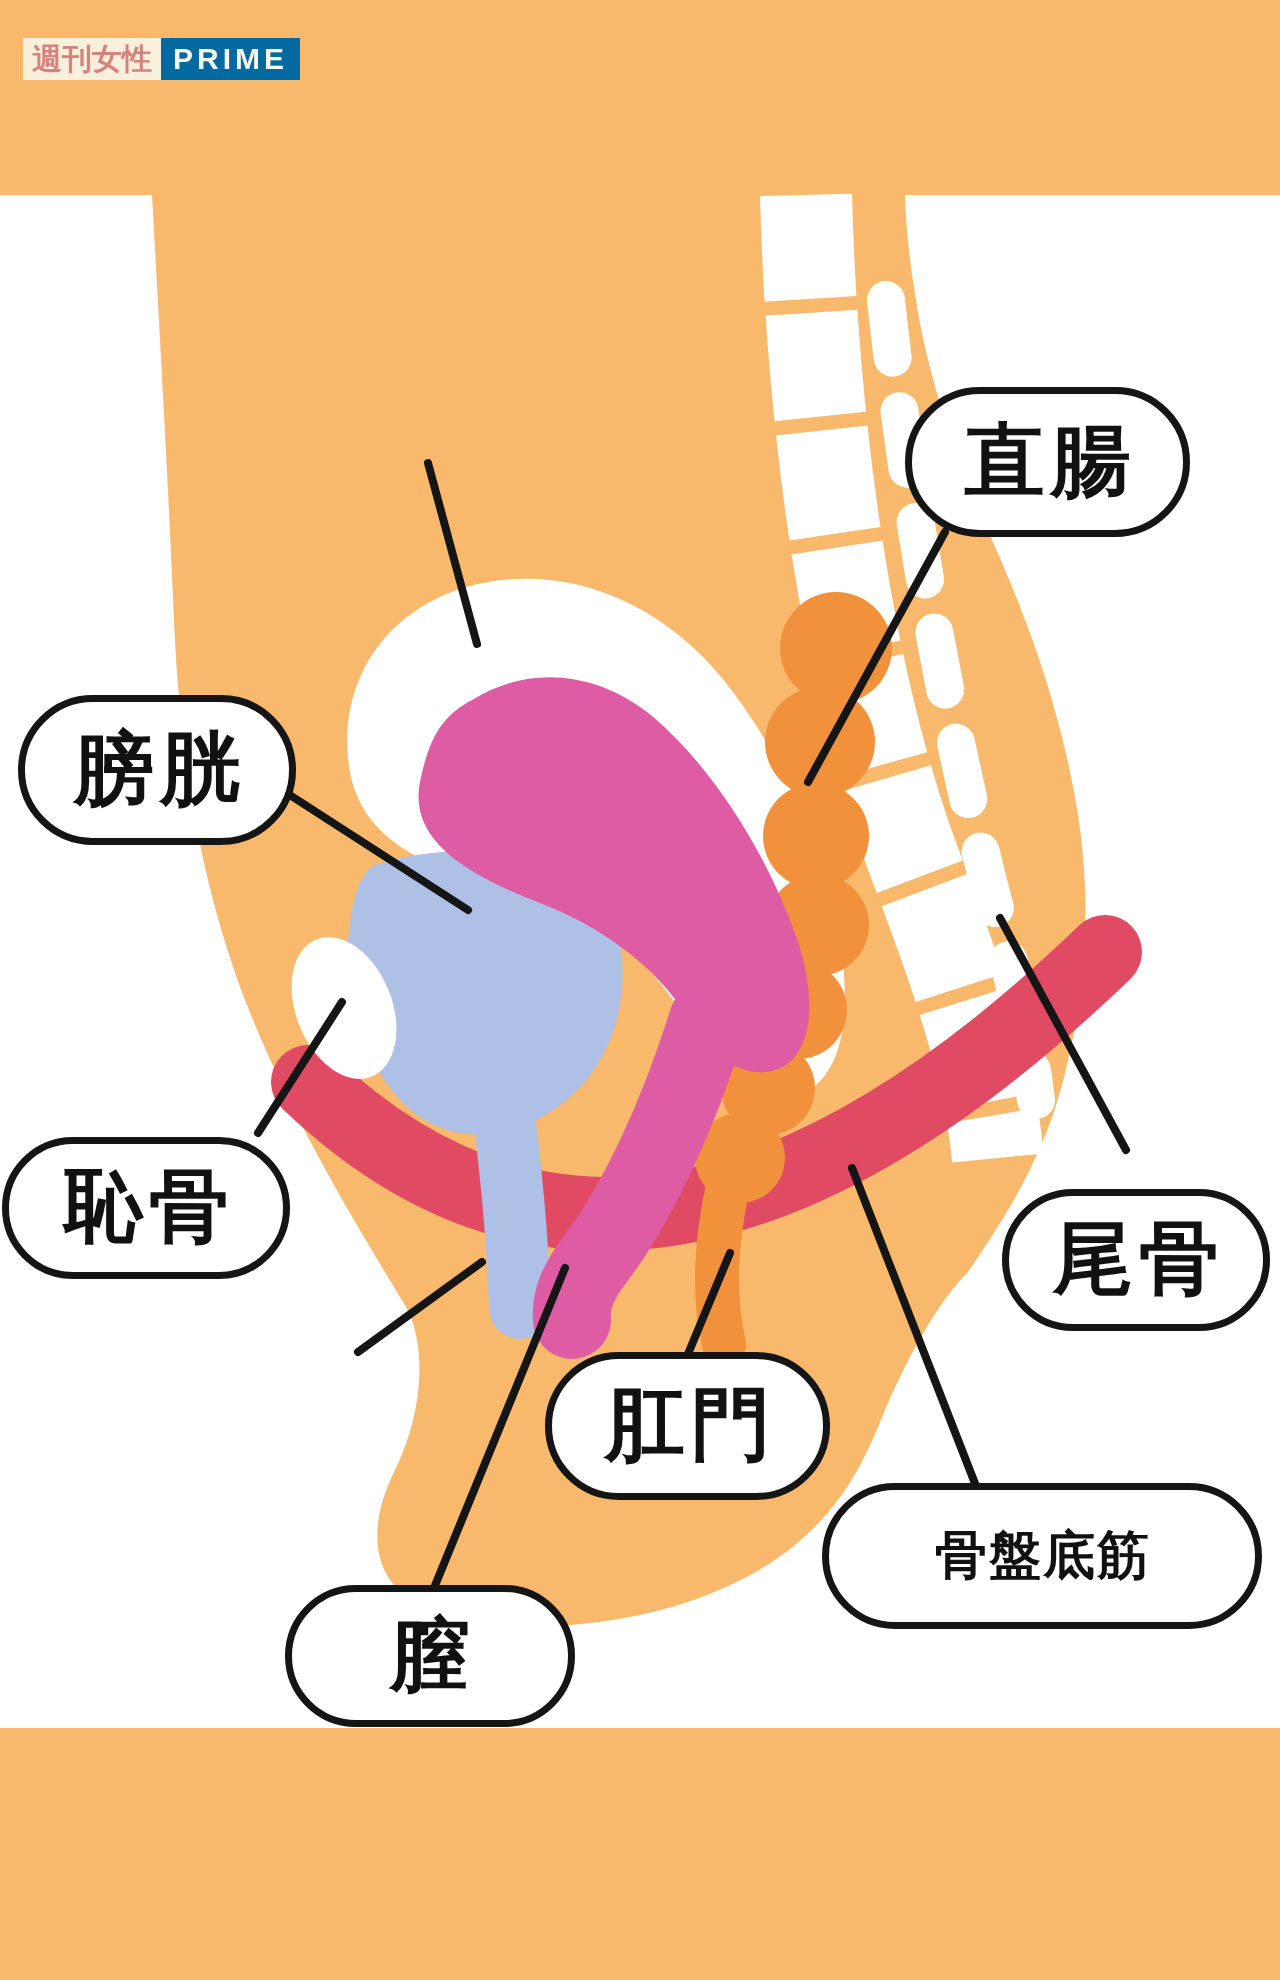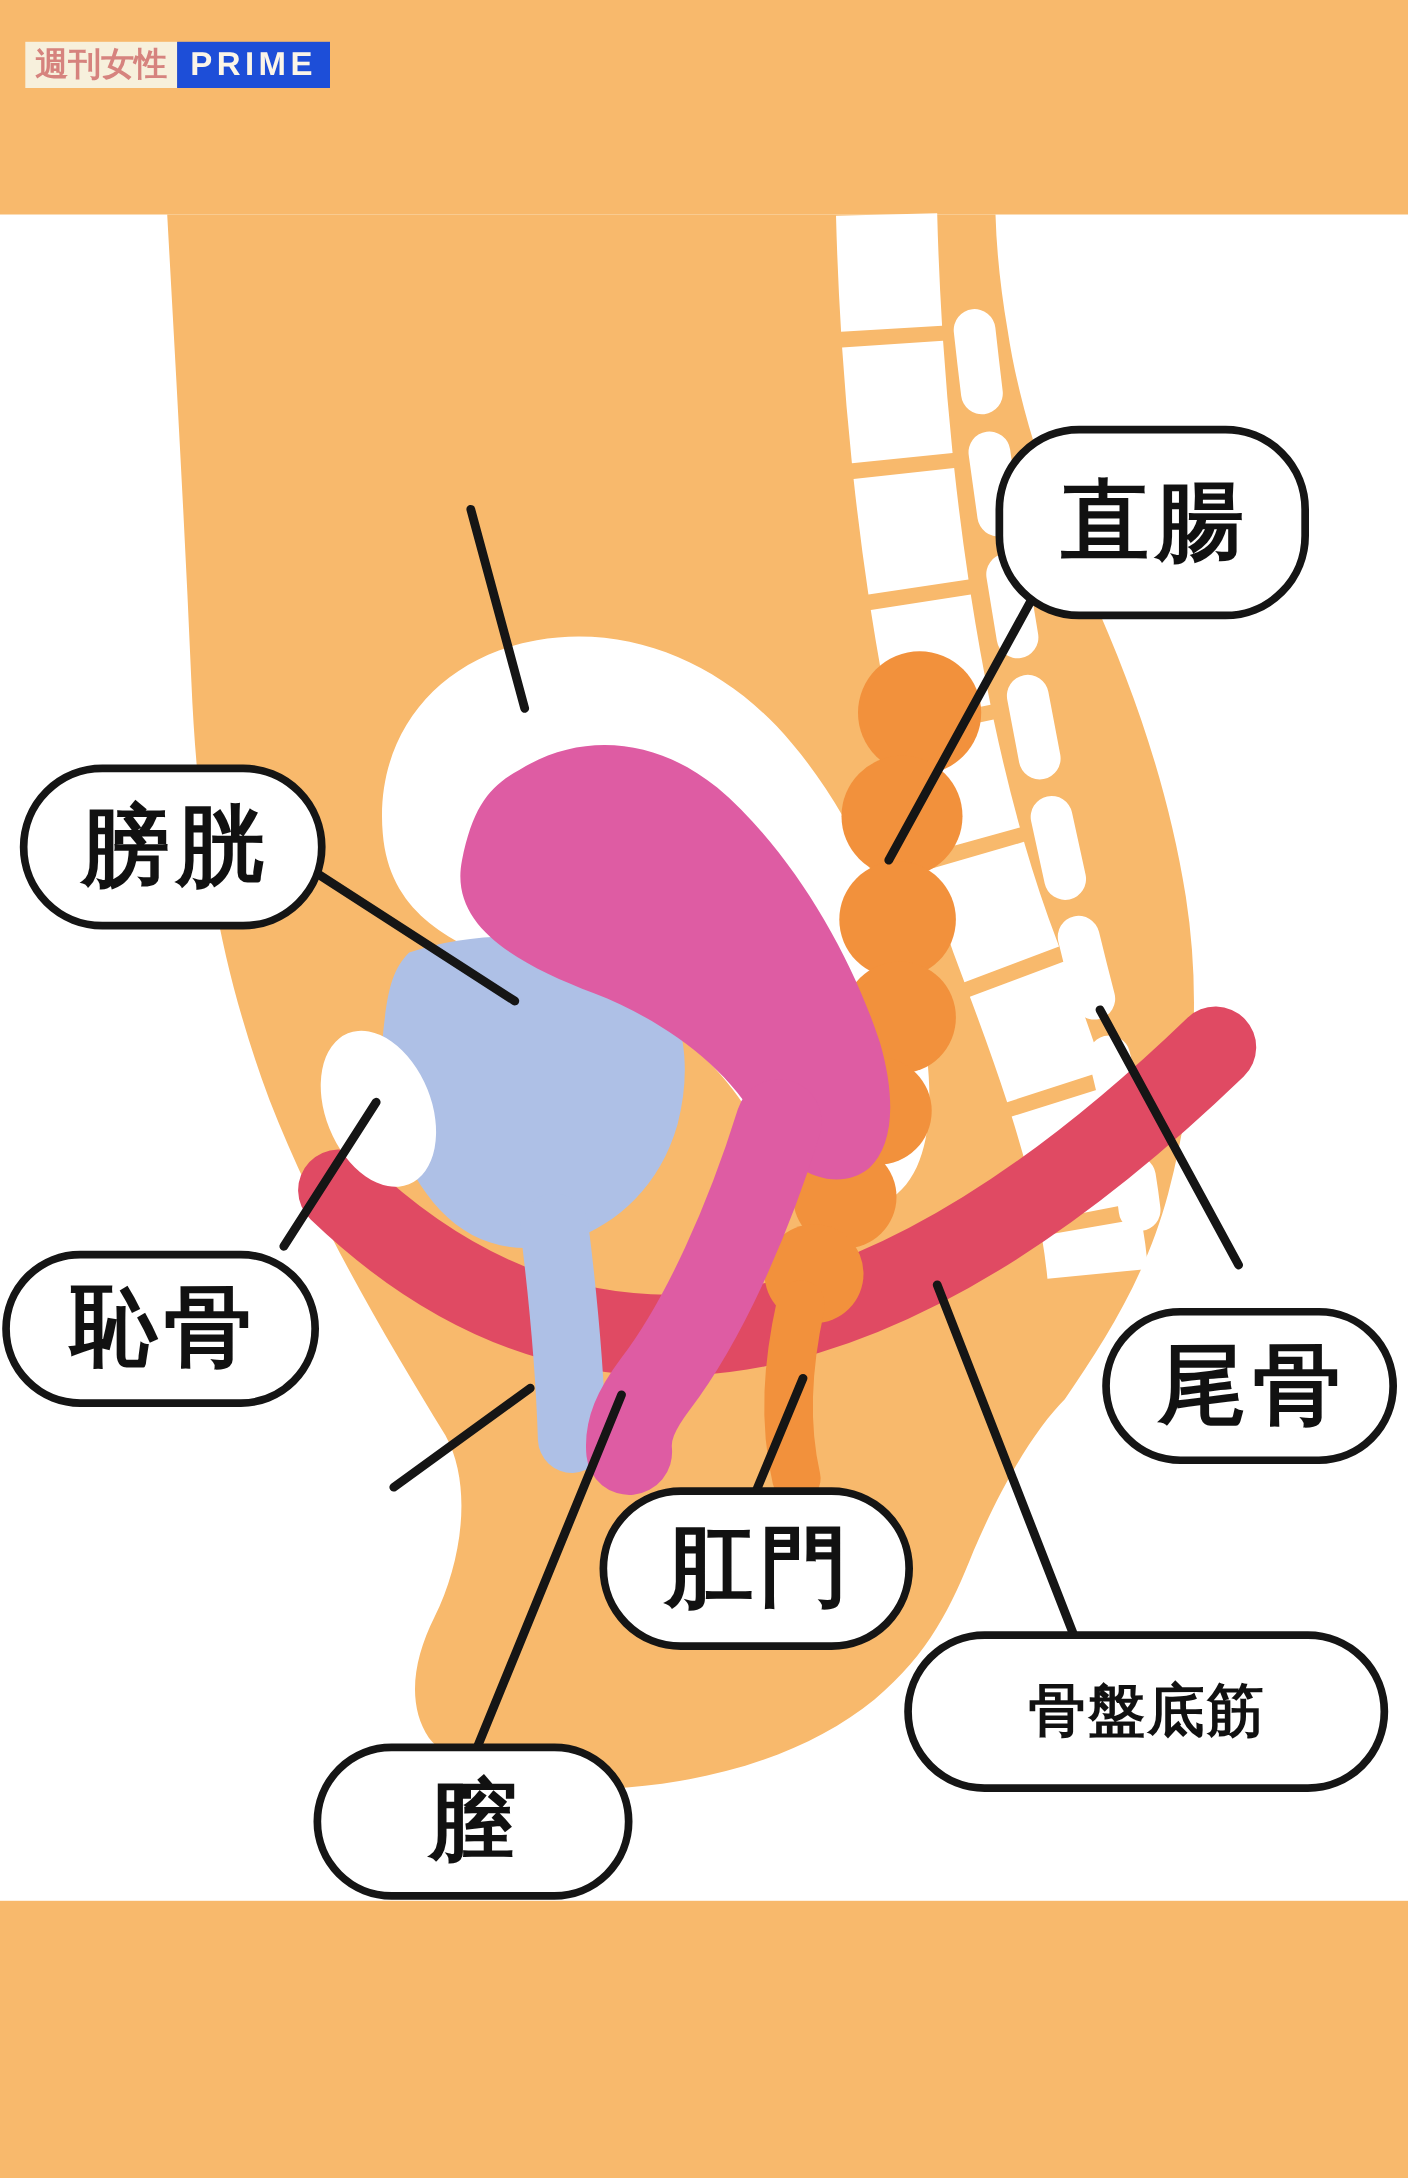--- a/index.html
+++ b/index.html
@@ -27,25 +27,25 @@
     white-space:nowrap;
   }
   .bubble.wide{font-size:52px;letter-spacing:2px;text-indent:2px;}
   .watermark{
     position:absolute;left:23px;top:38px;height:42px;
     display:flex;align-items:flex-start;
     font-family:"Liberation Sans", sans-serif;
     font-weight:bold;font-size:30px;line-height:42px;
   }
   .watermark .jp{background:#F7F0DC;color:#D6837E;padding:0 9px;}
-  .watermark .en{background:#1d4ed8;color:#FBF5E8;padding:0 12px;letter-spacing:4px;}
+  .watermark .en{background:#0369a1;color:#FBF5E8;padding:0 12px;letter-spacing:4px;}
 
   
   .b-uterus      {left:286px; top:322px;  width:284px; height:142px;}
-  .b-rectum      {left:905px; top:387px;  width:285px; height:176px;}
+  .b-rectum      {left:905px; top:387px;  width:285px; height:150px;}
   .b-bladder     {left:18px;  top:695px;  width:278px; height:150px;}
   .b-pubic       {left:2px;   top:1118px; width:288px; height:142px;margin-top:19px;}
   .b-coccyx      {left:1002px;top:1189px; width:268px; height:142px;align-items:center;}
   .b-urethra     {left:106px; top:1345px; width:285px; height:148px;}
   .b-anus        {left:545px; top:1352px; width:285px; height:148px;}
   .b-vagina      {left:285px; top:1585px; width:290px; height:142px;}
   .b-pelvicfloor {left:822px; top:1483px; width:440px; height:146px;}
 </style>
 </head>
 <body>

